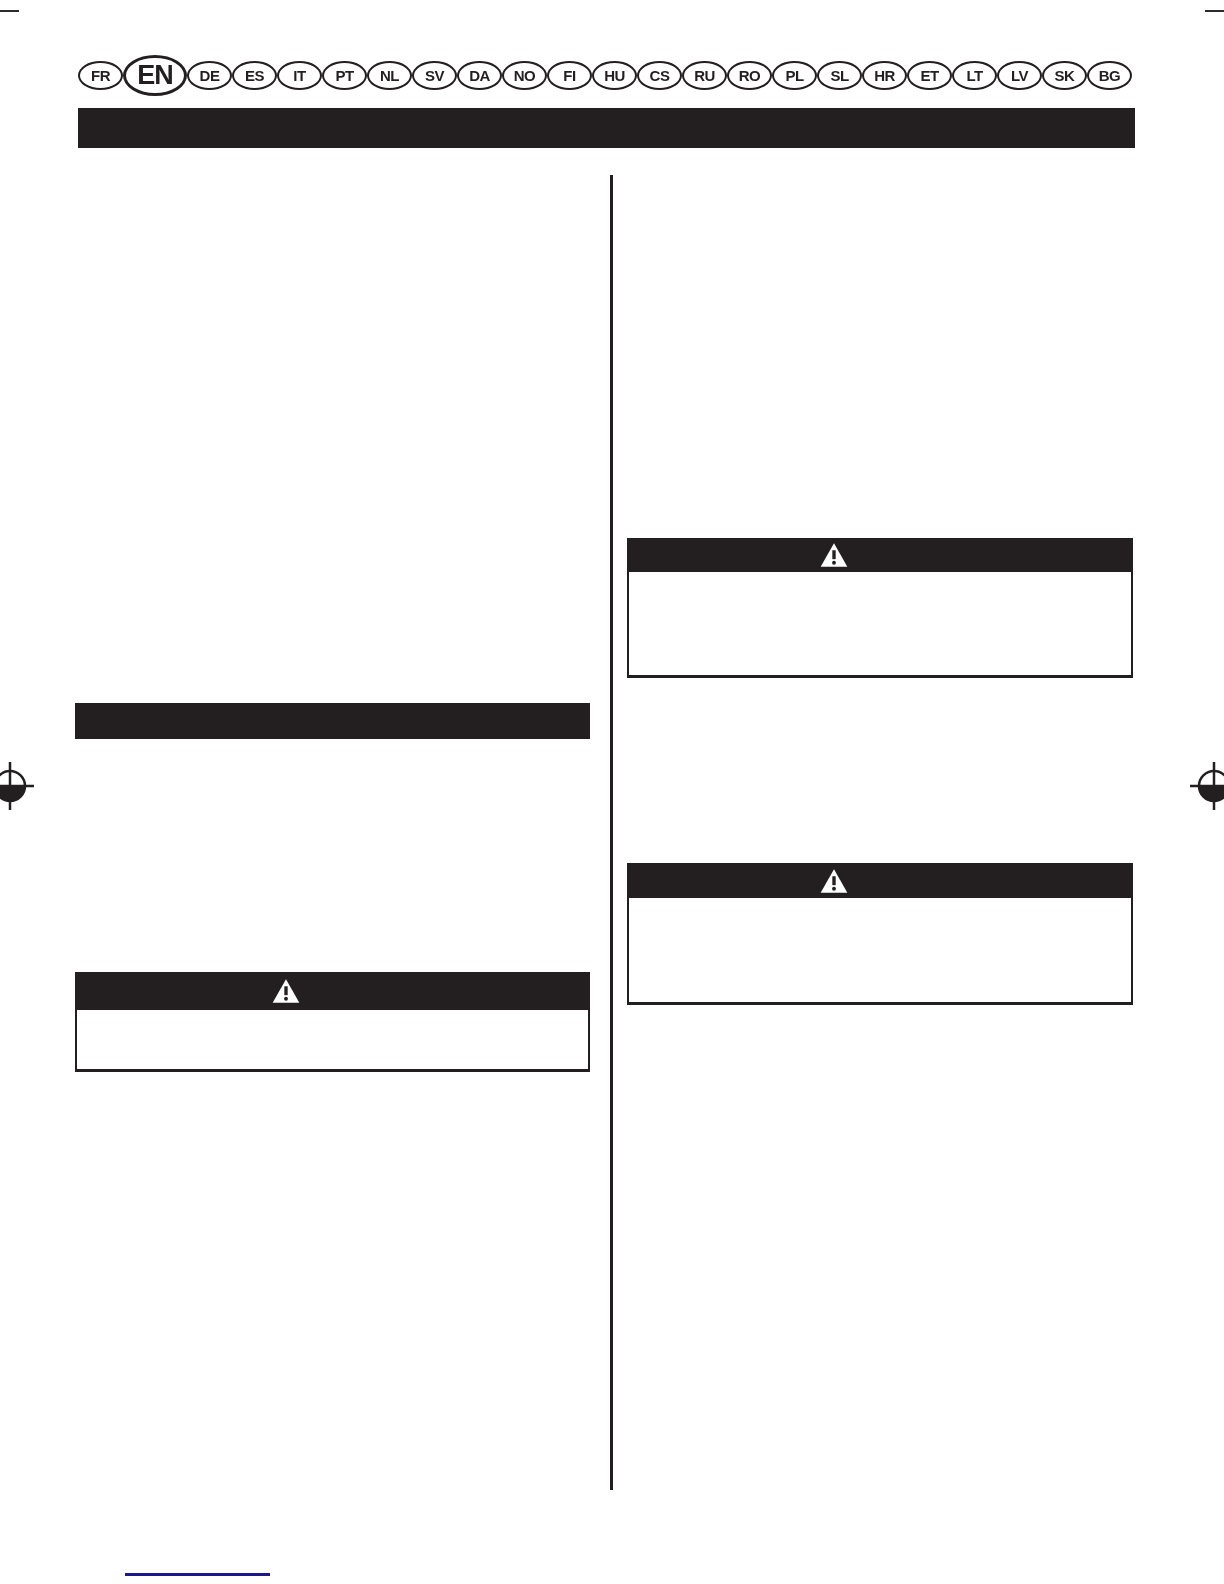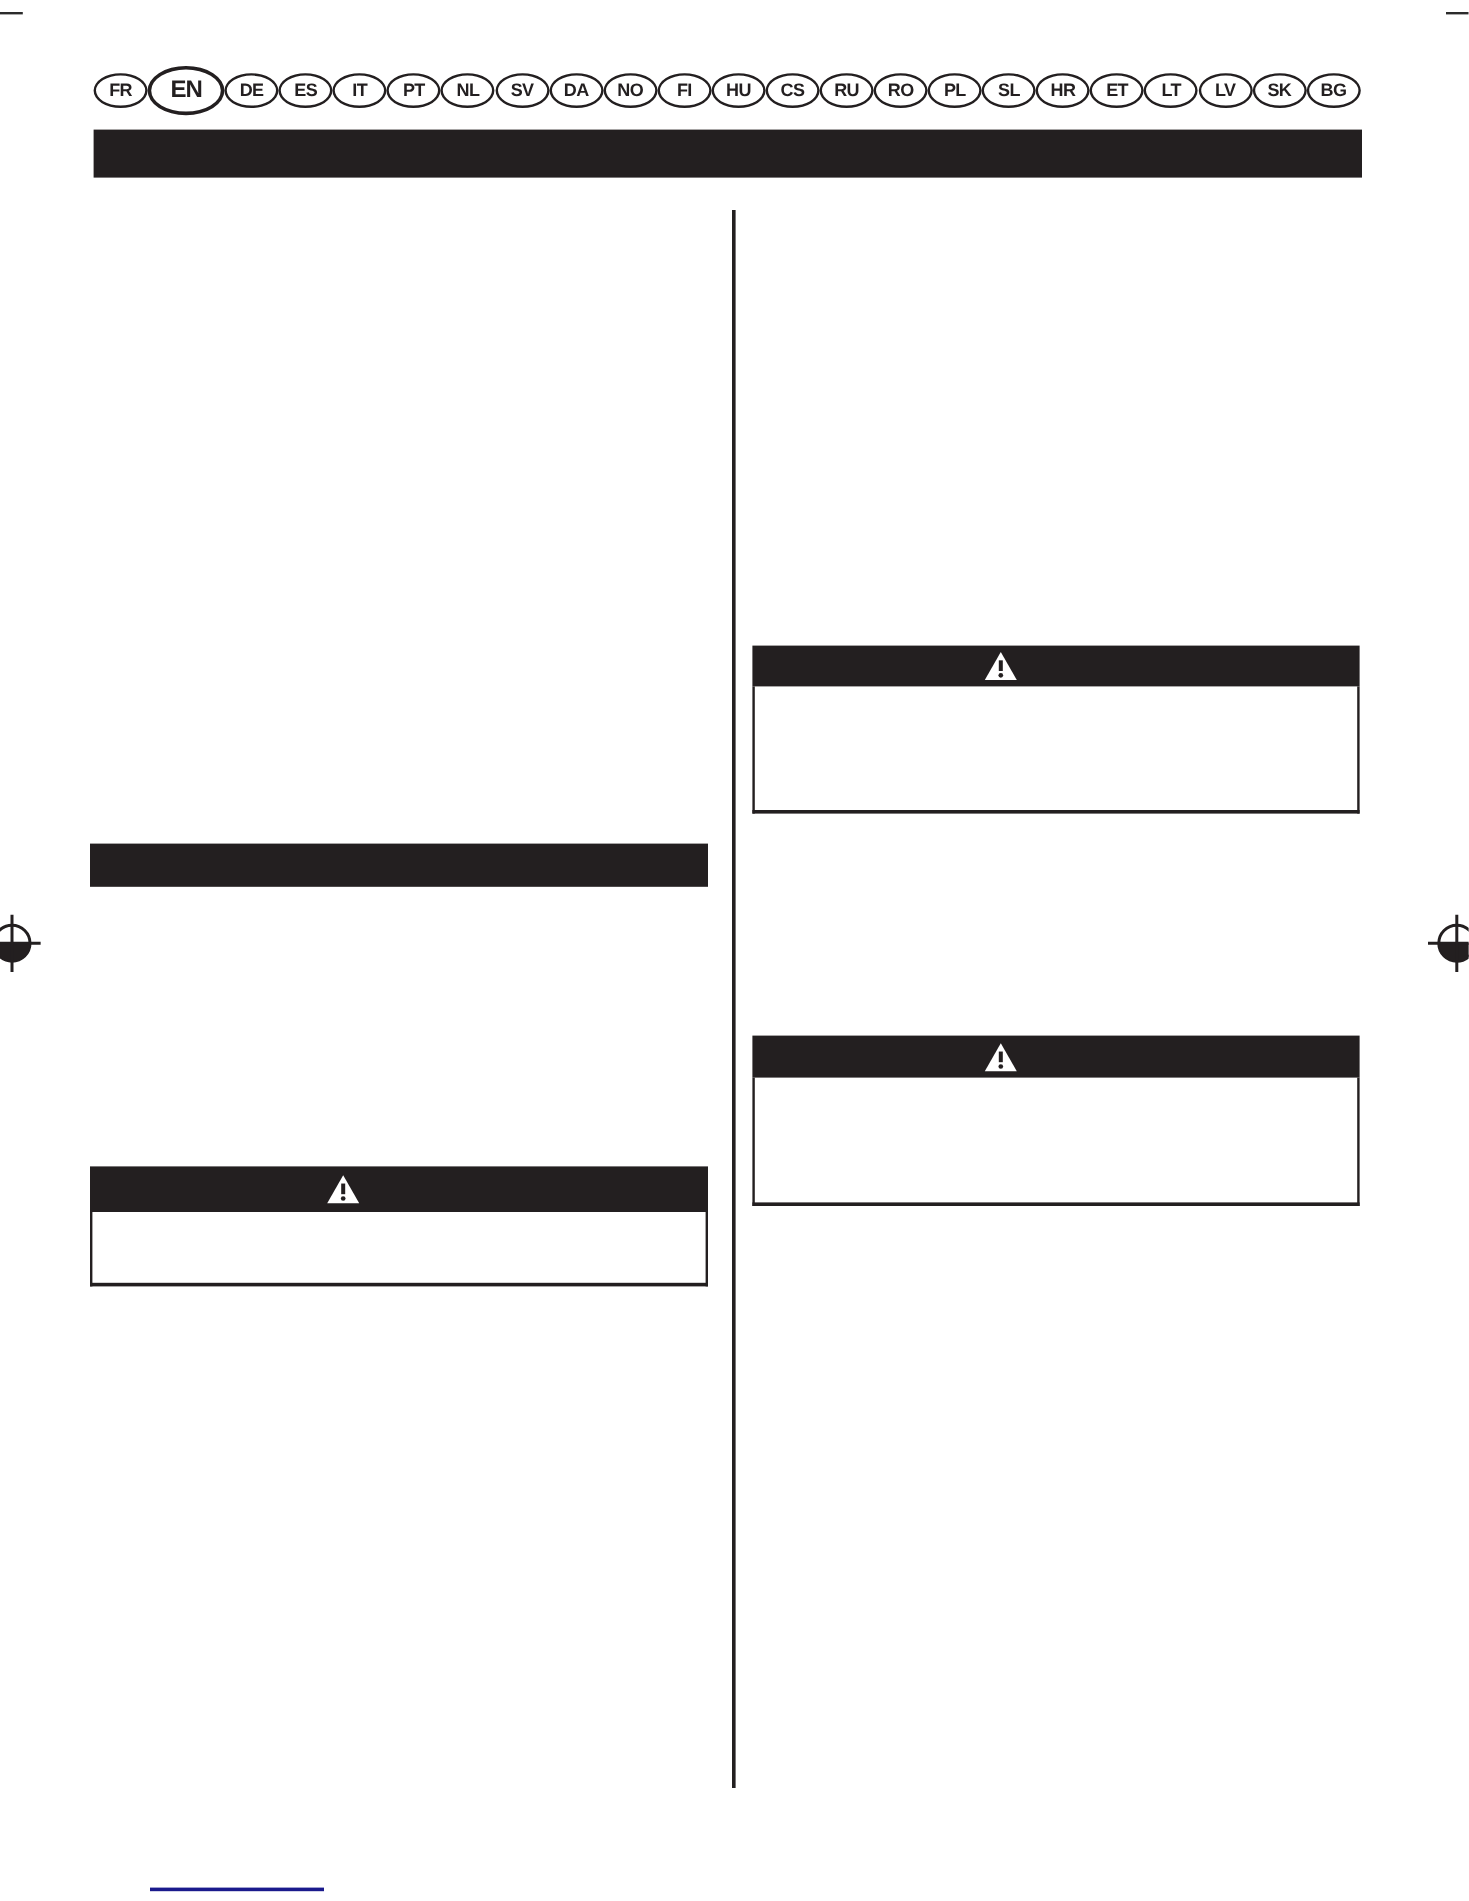--- a/index.html
+++ b/index.html
@@ -10,30 +10,30 @@
   }
 
   
   .crop-mark { position:absolute; top:10px; height:2px; width:19px; background:#2b2b2b; }
   .crop-mark.tl { left:0; }
   .crop-mark.tr { right:0; }
 
   
   .badge-row {
     position:absolute; left:78px; top:54px; width:1056px; height:42px;
-    display:flex; align-items:center; justify-content:space-between;
+    display:flex; align-items:center; 
   }
   .badge {
     flex:0 0 auto; width:45px; height:29px;
     border:2.5px solid #231f20; border-radius:50%;
     display:flex; align-items:center; justify-content:center;
     font-weight:bold; font-size:15px; letter-spacing:-0.5px; color:#231f20;
     background:#ffffff;
   }
-  .badge.active { width:64px; height:41px; border-width:3px; font-size:20px; letter-spacing:-1px; }
+  .badge.active { width:64px; height:41px; border-width:3px; font-size:27px; letter-spacing:-1px; }
 
   
   .header-bar { position:absolute; left:78px; top:108px; width:1057px; height:40px; background:#231f20; }
   .section-bar { position:absolute; left:75px; top:703px; width:515px; height:36px; background:#231f20; }
 
   
   .divider { position:absolute; left:610px; top:175px; width:3px; height:1315px; background:#231f20; }
 
   
   .warning-box { position:absolute; }

